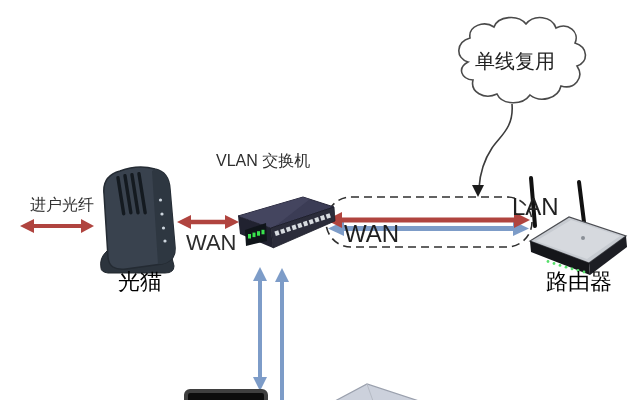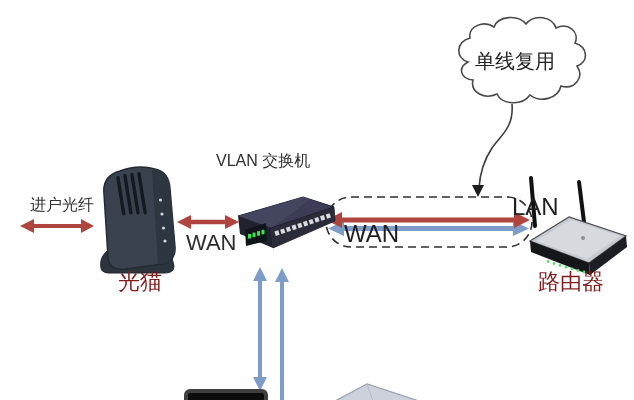--- a/index.html
+++ b/index.html
@@ -7,33 +7,33 @@
   body {
     font-family: "Liberation Sans", sans-serif;
     background: #ffffff;
     position: relative;
     overflow: hidden;
   }
   .stage { position: absolute; inset: 0; width: 541px; height: 400px; }
   svg.canvas { position: absolute; left: 0; top: 0; }
   .label {
     position: absolute;
-    color: #7f1d1d;
+    color: #000000;
     white-space: nowrap;
     line-height: 1.1;
     user-select: none;
   }
   .lbl-fiber   { left: 30px;  top: 196px; font-size: 16px; color: #333; }
   .lbl-modem   { left: 104px; top: 270px; width: 72px; text-align: center; font-size: 22px; }
   .lbl-wanmid  { left: 186px; top: 231px; font-size: 22px; color: #2c2c2c; }
   .lbl-title   { left: 216px; top: 152px; font-size: 16px; color: #2e2e2e; }
   .lbl-boxwan  { left: 344px; top: 221px; font-size: 24px; color: #1f1f1f; }
   .lbl-boxlan  { left: 477px; top: 194px; font-size: 24px; color: #1f1f1f; margin-left: 35px; }
   .lbl-cloud   { left: 446px; top: 50px;  width: 138px; text-align: center; font-size: 20px; color: #222; }
-  .lbl-router  { left: 538px; top: 270px; width: 74px; text-align: left; font-size: 22px; }
+  .lbl-router  { left: 538px; top: 270px; width: 74px; text-align: right; font-size: 22px; }
 </style>
 </head>
 <body>
 
 <div class="stage">
 
   <svg class="canvas" width="634" height="400" viewBox="0 0 634 400">
 
     <rect x="326" y="197" width="206" height="50" rx="25" ry="25" fill="none" stroke="#2f2f2f" stroke-width="1.6" stroke-dasharray="8 5"></rect>
 

